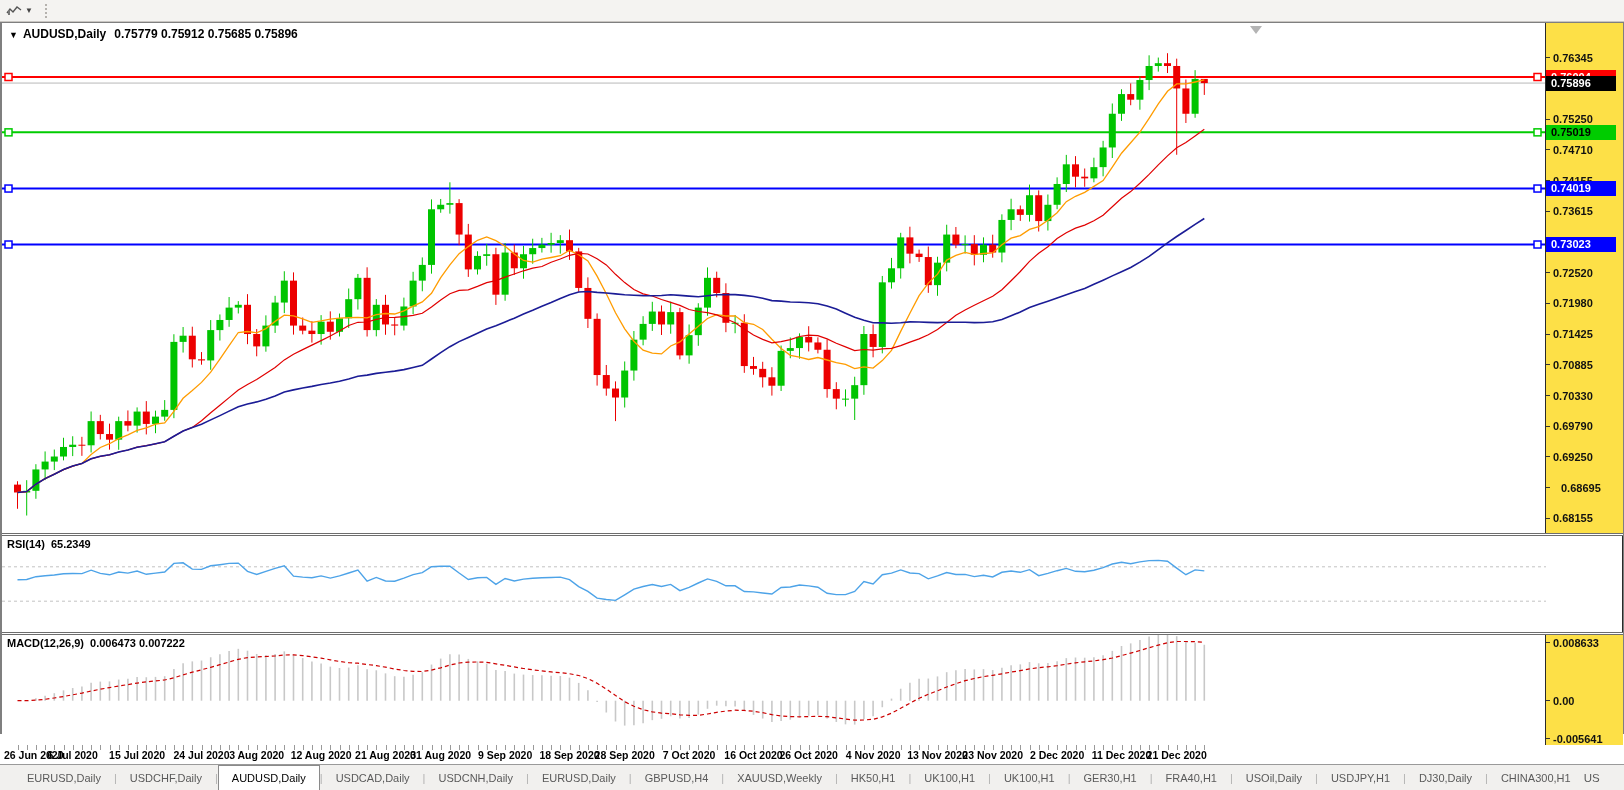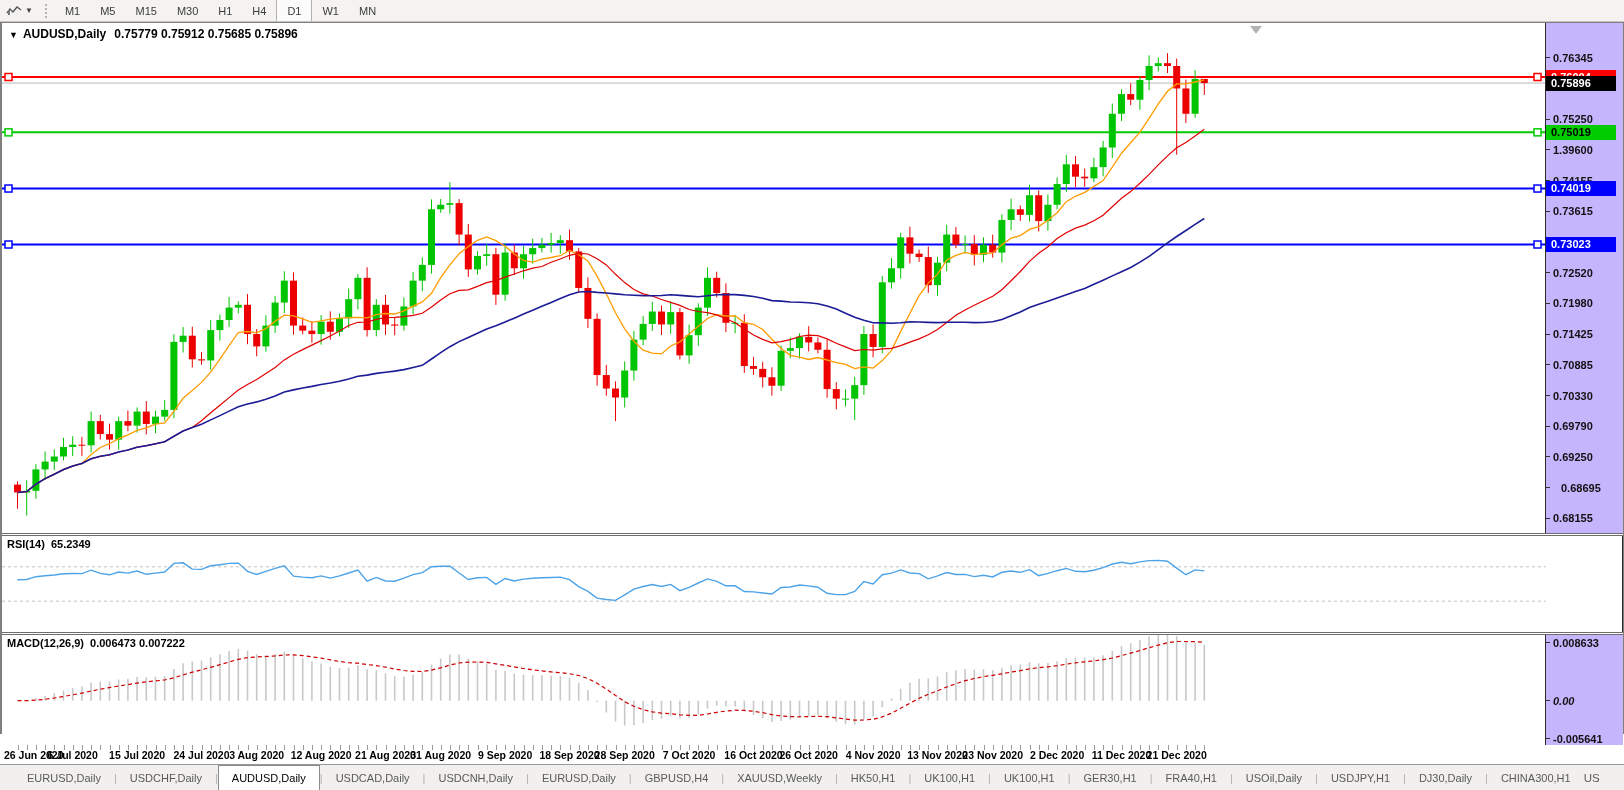--- a/index.html
+++ b/index.html
@@ -16,21 +16,21 @@
   .grip { width:4px; height:14px; margin:0 6px; border-left:2px dotted #b5b2ae; }
   .tf-group { display:flex; align-items:center; height:100%; }
   .tf { padding:3px 10px; font-size:11px; color:#3c3c3c; height:100%; display:flex; align-items:center; cursor:pointer; }
   .tf.active { background:#fbfbfb; border-left:1px solid #b3b0ac; border-right:1px solid #b3b0ac; }
 
   
   .chart-window { position:absolute; top:22px; left:0; width:1624px; height:712px;
     border:1px solid #7f7f7f; border-left-width:2px; background:#fff; }
   .row { display:flex; width:100%; }
   .plot { position:relative; flex:1; border-right:1px solid #2a2a2a; background:#fff; overflow:hidden; }
-  .axis { position:relative; width:77px; background:#c4b5fd; overflow:hidden; }
+  .axis { position:relative; width:77px; background:#fde047; overflow:hidden; }
   .pane-sep { height:3px; background:#fff; border-top:1px solid #6d6d6d; border-bottom:1px solid #6d6d6d; }
 
   .chart-title { position:absolute; top:4px; left:7px; font-size:12px; font-weight:700; color:#000; z-index:5; white-space:nowrap; }
   .chart-title .caret { font-size:9px; margin-right:5px; }
   .chart-title .quote { margin-left:8px; }
   .shift-marker { position:absolute; top:3px; width:0; height:0; border-left:6px solid transparent;
     border-right:6px solid transparent; border-top:8px solid #b4b4b4; z-index:4; }
 
   .pane-label { position:absolute; top:2px; left:5px; font-size:11px; font-weight:600; color:#000; z-index:5; white-space:nowrap; }
   .pane-label .val { margin-left:6px; font-weight:600; }
@@ -62,31 +62,20 @@
 
   <div class="toolbar">
     <div class="tool-icon">
       <svg width="16" height="12" viewBox="0 0 16 12">
         <path d="M1 8 L4 4 L7 7 L11 2 L15 5" stroke="#555" stroke-width="1.4" fill="none"></path>
         <rect x="2" y="5" width="2" height="5" fill="#777"></rect>
       </svg>
       <span class="tool-caret">▼</span>
     </div>
     <div class="grip"></div>
-    <div class="tf-group" id="tf-buttons">
-        <div class="tf">M1</div>
-        <div class="tf">M5</div>
-        <div class="tf">M15</div>
-        <div class="tf">M30</div>
-        <div class="tf">H1</div>
-        <div class="tf">H4</div>
-        <div class="tf active">D1</div>
-        <div class="tf">W1</div>
-        <div class="tf">MN</div>
-      </div>
   </div>
 
   <div class="chart-window">
 
     <div class="row" style="height:510px;">
       <div class="plot" id="price-plot">
         <div class="chart-title">
           <span class="caret">▼</span><span>AUDUSD,Daily</span><span class="quote">0.75779 0.75912 0.75685 0.75896</span>
         </div>
         <div class="shift-marker" style="left:1248px;"></div>
@@ -375,21 +364,21 @@
           <div class="tick" style="top: 28.3391px;">
             <div class="dash"></div>
             <span>0.76345</span>
           </div>
           <div class="tick" style="top: 89.8695px;">
             <div class="dash"></div>
             <span>0.75250</span>
           </div>
           <div class="tick" style="top: 120.213px;">
             <div class="dash"></div>
-            <span>1.39600</span>
+            <span>0.74710</span>
           </div>
           <div class="tick" style="top: 151.4px;">
             <div class="dash"></div>
             <span>0.74155</span>
           </div>
           <div class="tick" style="top: 181.744px;">
             <div class="dash"></div>
             <span>0.73615</span>
           </div>
           <div class="tick" style="top: 243.274px;">
@@ -592,21 +581,21 @@
               <line x1="1202.3" y1="65.69020596889449" x2="1202.3" y2="9.77213425099794" stroke="#c8c8c8" stroke-width="1.6"></line>
             </g>
             <polyline points="15.5,65.7 24.7,65.7 33.9,65.2 43.099999999999994,64.3 52.3,63.0 61.5,61.5 70.69999999999999,59.8 79.89999999999999,58.1 89.1,56.1 98.3,54.2 107.5,52.6 116.69999999999999,51.0 125.89999999999999,49.6 135.1,48.1 144.29999999999998,46.9 153.5,45.9 162.7,45.0 171.89999999999998,42.8 181.1,39.9 190.29999999999998,37.2 199.5,34.8 208.7,32.3 217.89999999999998,29.7 227.1,27.0 236.29999999999998,24.3 245.49999999999997,22.6 254.7,21.9 263.9,21.5 273.09999999999997,21.0 282.29999999999995,20.0 291.5,19.9 300.7,20.6 309.9,21.8 319.09999999999997,23.1 328.29999999999995,24.8 337.5,26.5 346.7,27.7 355.9,28.2 365.09999999999997,29.5 374.29999999999995,30.6 383.5,32.2 392.7,34.0 401.9,35.5 411.09999999999997,36.4 420.29999999999995,36.5 429.49999999999994,35.1 438.7,32.8 447.9,30.1 457.09999999999997,28.0 466.29999999999995,27.2 475.49999999999994,27.0 484.7,27.3 493.9,28.9 503.09999999999997,30.3 512.3,31.9 521.5,33.5 530.6999999999999,34.8 539.9,35.9 549.0999999999999,36.9 558.3,37.7 567.5,38.7 576.6999999999999,40.5 585.9,43.5 595.0999999999999,48.2 604.3,54.1 613.5,60.5 622.6999999999999,66.6 631.9,71.3 641.0999999999999,74.7 650.3,76.8 659.5,78.2 668.6999999999999,78.8 677.9,79.8 687.0999999999999,80.4 696.3,80.3 705.5,79.0 714.6999999999999,77.3 723.9,76.1 733.0999999999999,75.2 742.3,75.4 751.5,76.3 760.6999999999999,77.7 769.9,79.6 779.0999999999999,80.9 788.3,81.6 797.4999999999999,81.8 806.6999999999999,81.6 815.9,81.3 825.0999999999999,81.7 834.3,82.8 843.4999999999999,84.1 852.6999999999999,85.2 861.9,85.0 871.0999999999999,84.3 880.3,81.9 889.4999999999999,78.2 898.6999999999999,73.3 907.9,68.2 917.0999999999999,63.3 926.3,59.3 935.4999999999999,55.8 944.6999999999999,52.0 953.9,48.7 963.0999999999999,45.7 972.3,43.5 981.4999999999999,41.6 990.6999999999999,40.3 999.9,38.8 1009.0999999999999,37.1 1018.3,35.6 1027.5,33.9 1036.6999999999998,32.7 1045.8999999999999,31.8 1055.1,30.7 1064.3,29.2 1073.5,27.8 1082.6999999999998,26.8 1091.8999999999999,25.9 1101.1,24.7 1110.3,23.0 1119.5,20.6 1128.6999999999998,18.1 1137.8999999999999,15.5 1147.1,12.7 1156.3,10.1 1165.5,7.8 1174.6999999999998,6.5 1183.8999999999999,6.5 1193.1,6.7 1202.3,7.3" fill="none" stroke="#cc0000" stroke-width="1.2" stroke-dasharray="4 3"></polyline>
           </svg>
         </div>
       <div class="axis" id="macd-axis">
           <div class="tick" style="top: 1px;">
             <div class="dash"></div>
             <span>0.008633</span>
           </div>
-          <div class="tick" style="top: 59.1902px; font-style: italic;">
+          <div class="tick" style="top: 59.1902px;">
             <div class="dash"></div>
             <span>0.00</span>
           </div>
           <div class="tick" style="top: 97px;">
             <div class="dash"></div>
             <span>-0.005641</span>
           </div>
         </div>
     </div>
 

